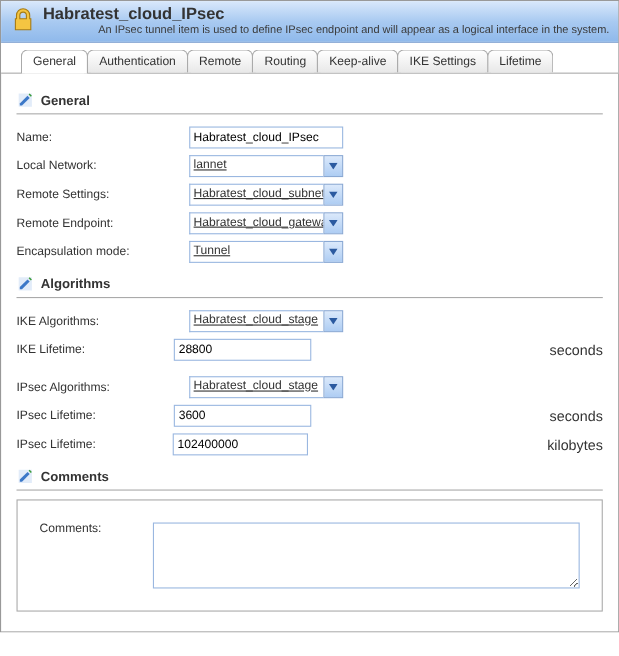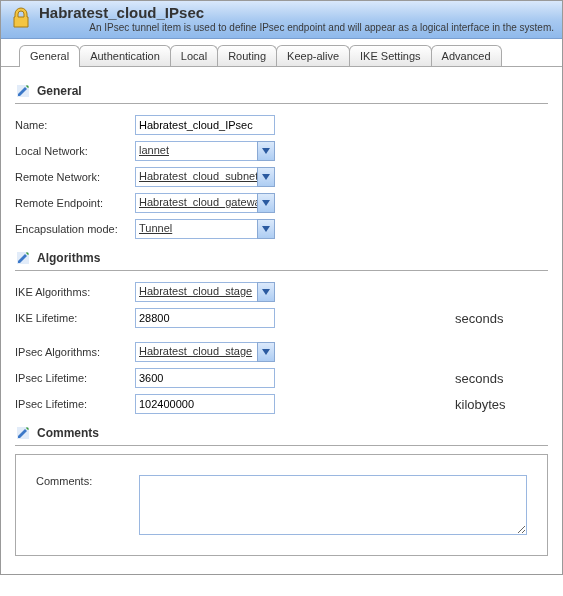--- a/index.html
+++ b/index.html
@@ -54,20 +54,21 @@
   gap: 6px;
 }
 .section-head .sicon { width: 16px; height: 16px; }
 .section-head .stitle { font-size: 12px; font-weight: bold; color: #333; }
 .section-rule { border: none; border-top: 1px solid #aaa; margin-bottom: 8px; }
 
 .row {
   display: flex;
   align-items: center;
   padding: 3px 0;
+  gap: 37px;
 }
 .row .label { width: 120px; font-size: 11px; color: #333; }
 .row .field { width: 140px; }
 .row .unit { margin-left: 180px; font-size: 13px; color: #333; }
 
 input[type=text], textarea {
   border: 1px solid #9ab7e0;
   background: #fff;
   font-size: 11px;
   font-family: inherit;
@@ -123,25 +124,25 @@
     </span>
     <div class="header-text">
       <div class="header-title">Habratest_cloud_IPsec</div>
       <div class="header-sub">An IPsec tunnel item is used to define IPsec endpoint and will appear as a logical interface in the system.</div>
     </div>
   </div>
 
   <div class="tabs">
     <div class="tab active">General</div>
     <div class="tab">Authentication</div>
-    <div class="tab">Local</div>
+    <div class="tab">Remote</div>
     <div class="tab">Routing</div>
     <div class="tab">Keep-alive</div>
     <div class="tab">IKE Settings</div>
-    <div class="tab">Advanced</div>
+    <div class="tab">Lifetime</div>
   </div>
 
   <div class="content">
 
     <div class="section-head">
       <span class="sicon">
         <svg viewBox="0 0 16 16">
             <path fill="#6ea0e0" d="M2 2h12v12H2z" opacity=".2"></path>
             <path fill="#3c78c8" d="M3 11l7-7 2 2-7 7H3v-2z"></path>
             <path fill="#3a9b3a" d="M11 3l2 2 1-1-2-2-1 1z"></path>
@@ -162,21 +163,21 @@
           <div class="select-input">lannet</div>
           <div class="select-btn">
               <svg viewBox="0 0 8 6">
                 <path fill="#2b5aa0" d="M0 0h8L4 6z"></path>
               </svg>
             </div>
         </div>
       </div>
     </div>
     <div class="row">
-      <div class="label">Remote Network:</div>
+      <div class="label">Remote Settings:</div>
       <div class="field">
         <div class="select-wrap">
           <div class="select-input">Habratest_cloud_subnet</div>
           <div class="select-btn">
               <svg viewBox="0 0 8 6">
                 <path fill="#2b5aa0" d="M0 0h8L4 6z"></path>
               </svg>
             </div>
         </div>
       </div>

